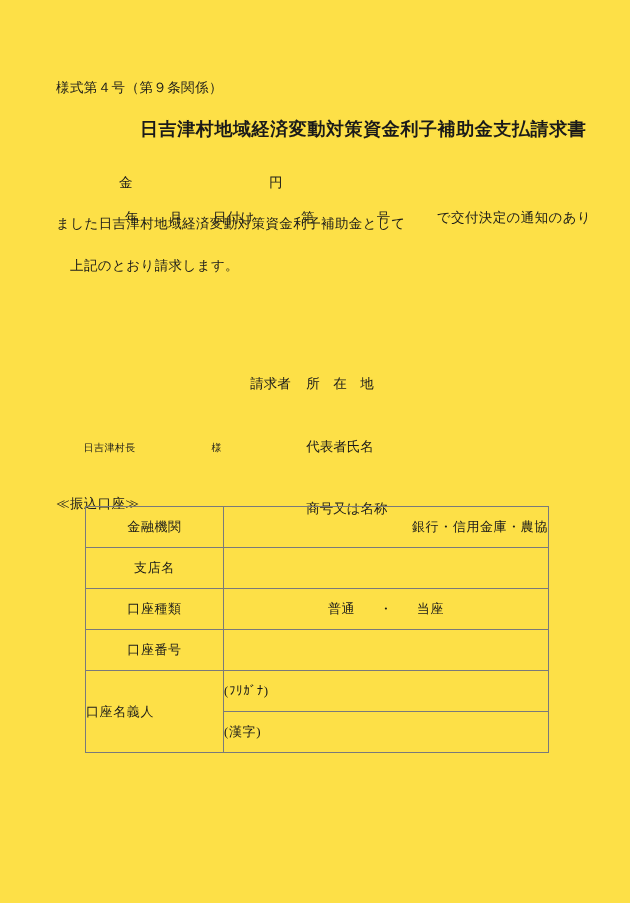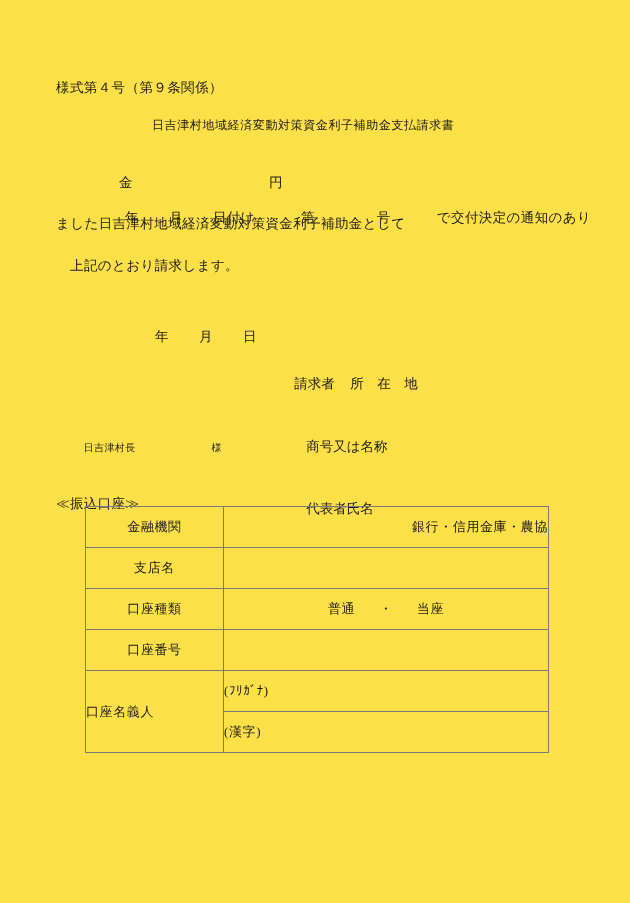--- a/index.html
+++ b/index.html
@@ -30,24 +30,25 @@
     letter-spacing: 0.4px;
   }
 
   
   .form-no {
     left: 56px;
     top: 80px;
     font-size: 13.5px;
   }
   .doc-title {
-    left: 152px;
+    left: 140px;
     top: 119px;
-    font-size: 12px;
+    font-size: 18px;
     letter-spacing: 0.6px;
+    font-weight: bold;
   }
 
   
   .amount-row {
     left: 104px;
     top: 159px;
     font-size: 13.5px;
   }
   .amount-row .gap {
     display: inline-block;
@@ -91,21 +92,20 @@
     font-size: 13.5px;
   }
   .requester .rq-line {
     display: block;
     white-space: pre;
     line-height: 1.55;
   }
   .requester .rq-label {
     display: inline-block;
     width: 56px;
-    margin-left: 44px;
   }
   .requester .rq-indent {
     display: inline-block;
     width: 56px;
   }
 
   
   .addressee {
     left: 72px;
     top: 430px;
@@ -175,33 +175,30 @@
   </div>
 
   <div class="t para-line1">
     <span>年</span><span class="sp-sm"></span><span>月</span><span class="sp-sm"></span><span>日付け</span><span class="sp-md"></span><span>第</span><span class="sp-lg"></span><span>号</span><span class="sp-md"></span><span>で交付決定の通知のあり</span>
   </div>
 
   <div class="t para-line2">ました日吉津村地域経済変動対策資金利子補助金として</div>
 
   <div class="t statement">上記のとおり請求します。</div>
 
-  <div class="t date-line">
-    <span>年</span><span class="gap"></span><span>月</span><span class="gap"></span><span>日</span>
-  </div>
 
   <div class="requester">
     <span class="rq-line">
       <span class="rq-label">請求者</span><span>所　在　地</span>
     </span>
     <span class="rq-line">
-      <span class="rq-indent"></span><span>商号又は名称</span>
+      <span class="rq-indent"></span><span>代表者氏名</span>
     </span>
     <span class="rq-line">
-      <span class="rq-indent"></span><span>代表者氏名</span>
+      <span class="rq-indent"></span><span>商号又は名称</span>
     </span>
   </div>
 
   <div class="t addressee">
     <span>日吉津村長</span><span class="gap"></span><span>様</span>
   </div>
 
   <div class="t account-heading">≪振込口座≫</div>
 
   <table class="account-table">

